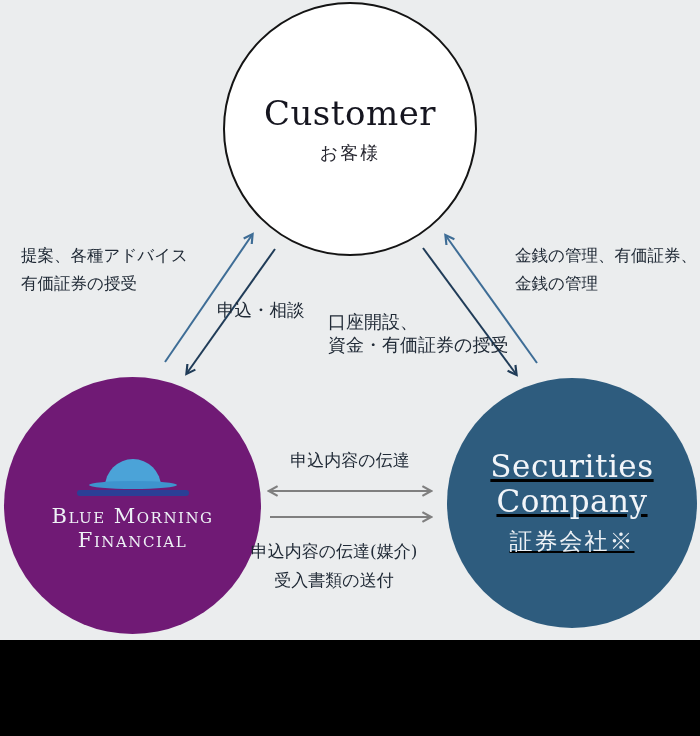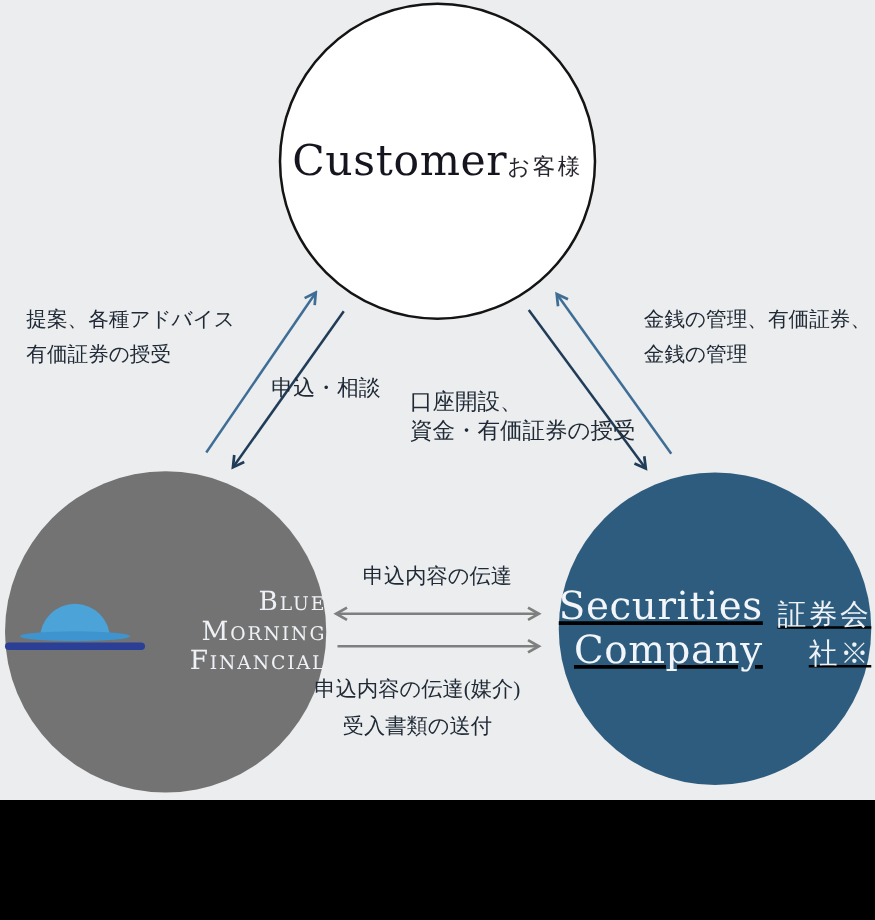--- a/index.html
+++ b/index.html
@@ -19,24 +19,24 @@
     position: absolute;
     left: 0; top: 0;
     width: 700px; height: 736px;
     z-index: 1;
     pointer-events: none;
   }
   .circle {
     position: absolute;
     border-radius: 50%;
     display: flex;
-    flex-direction: row;
+    flex-direction: column;
     align-items: center;
     justify-content: center;
-    text-align: right;
+    text-align: center;
     z-index: 2;
   }
   .circle.customer {
     left: 223px; top: 2px;
     width: 254px; height: 254px;
     border: 2px solid #141414;
   }
   .customer-title {
     font-size: 34px;
     color: #15151f;
@@ -95,21 +95,20 @@
     margin-top: 7px;
     letter-spacing: 2px;
   }
   .labels {
     position: absolute;
     left: 0; top: 0;
     width: 644px; height: 736px;
     z-index: 3;
     pointer-events: none;
     font-size: 16.5px;
-    font-family: Liberation Serif, serif;
   }
   .lbl { position: absolute; white-space: nowrap; }
   .lbl-advice      { left: 21px;  top: 242px; line-height: 28px; }
   .lbl-application { left: 217px; top: 298px; font-size: 17.5px; }
   .lbl-opening     { left: 328px; top: 310px; font-size: 18px; line-height: 23px; }
   .lbl-management  { left: 515px; top: 242px; line-height: 28px; }
   .lbl-outsourcing { left: 265px; top: 449px; width: 170px; text-align: center; font-size: 17px; }
   .lbl-relay       { left: 224px; top: 537px; width: 220px; text-align: center; font-size: 17px; line-height: 29px; }
   .footer-bar {
     position: absolute;
@@ -141,21 +140,21 @@
     <line x1="537" y1="363" x2="446" y2="236" stroke-width="2" marker-end="url(#ah-light)" stroke="#3e6d96"></line>
     <line x1="270" y1="491" x2="430" y2="491" stroke-width="2" marker-start="url(#ah-gray)" marker-end="url(#ah-gray)" stroke="#7f7f7f"></line>
     <line x1="270" y1="517" x2="430" y2="517" stroke-width="2" marker-end="url(#ah-gray)" stroke="#7f7f7f"></line>
   </svg>
 
   <div class="circle customer" style="background-color: rgb(255, 255, 255);">
     <div class="customer-title" style="color: rgb(21, 21, 31);">Customer</div>
     <div class="customer-sub">お客様</div>
   </div>
 
-  <div class="circle bm" style="background-color: #737373;">
+  <div class="circle bm" style="background-color: #701a75;">
     <div class="logo">
       <div class="logo-dome" style="background-color: rgb(75, 163, 216);"></div>
       <div class="logo-water" style="background-color: rgb(62, 148, 206);"></div>
       <div class="logo-band" style="background-color: rgb(43, 63, 150);"></div>
     </div>
     <div class="bm-name" style="color: rgb(238, 242, 246);">
       <div>Blue Morning</div>
       <div>Financial</div>
     </div>
   </div>

